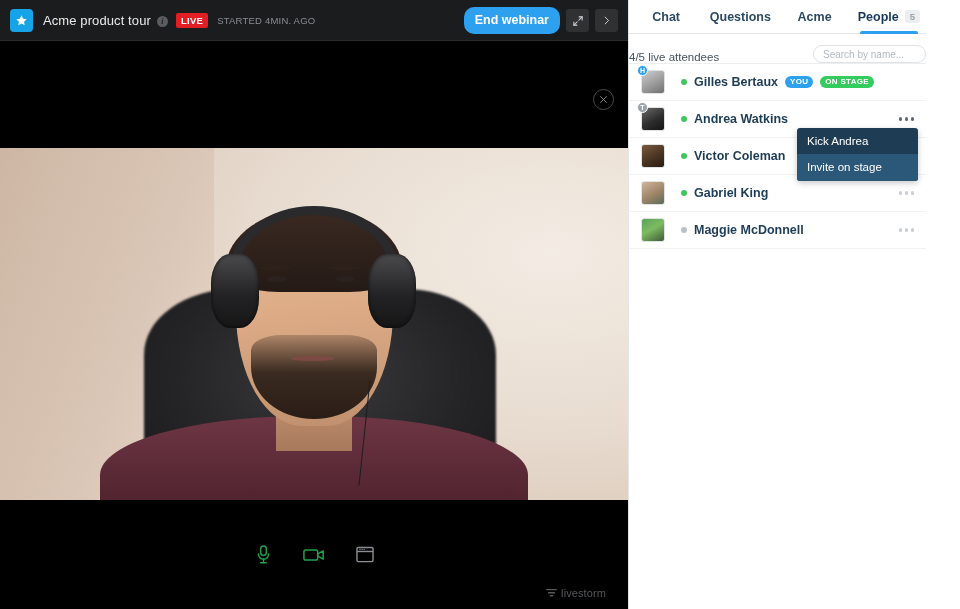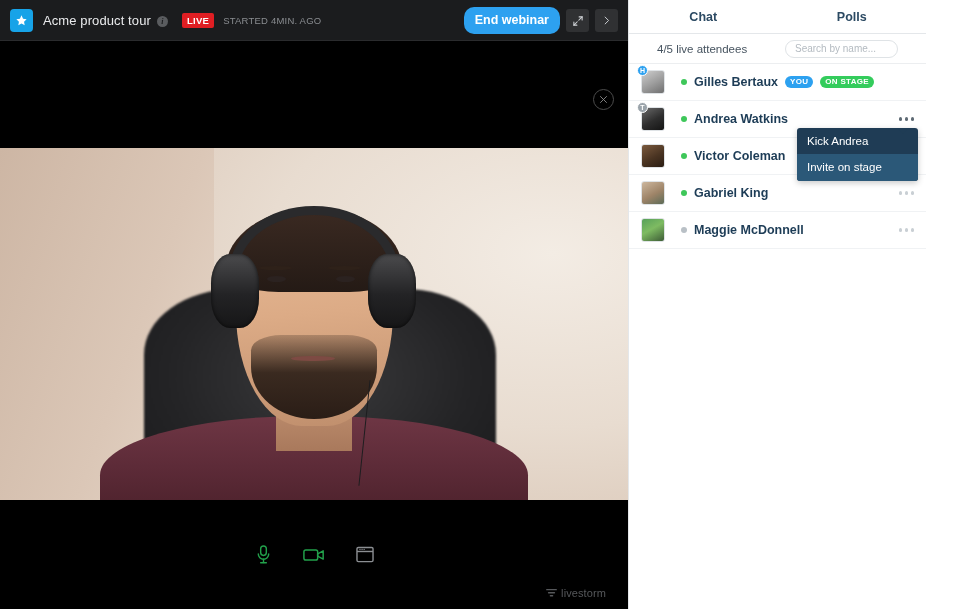--- a/index.html
+++ b/index.html
@@ -48,21 +48,21 @@
     background: #5a5c5f; color: #1b1c1e;
     font-size: 8px; font-weight: bold; font-style: italic;
     display: inline-flex; align-items: center; justify-content: center;
     margin-left: 6px; vertical-align: 1px;
     font-family: "Liberation Serif", serif;
   }
   #live-pill {
     background: #e01e23; color: #fff;
     font-size: 9.5px; font-weight: bold; letter-spacing: .3px;
     padding: 3px 5px 2px; border-radius: 2px;
-    margin-left: 14px; line-height: 1;
+    margin-left: 8px; line-height: 1;
   }
   #started-text {
     color: #8a8d91; font-size: 9.5px; letter-spacing: .2px;
     margin-left: 9px; text-transform: uppercase; white-space: nowrap;
   }
   #topbar-right { margin-left: auto; display: flex; align-items: center; gap: 6px; }
   #end-webinar-btn {
     background: #2da1f0; color: #fff; border: 0;
     font-family: inherit; font-size: 12.5px; font-weight: bold;
     padding: 7px 11px; border-radius: 10px; cursor: pointer;
@@ -199,22 +199,22 @@
     height: 3px; background: #2da1f0; border-radius: 2px 2px 0 0;
   }
   .tab-count {
     background: #eceef0; color: #9aa1a8;
     font-size: 9.5px; font-weight: bold;
     padding: 2px 5px; border-radius: 3px; line-height: 1;
   }
 
   #panel-subhead {
     height: 30px; flex: 0 0 30px;
-    display: flex; align-items: center;
-    padding: 0 28px; border-bottom: 1px solid #eceef0;
+    display: flex; align-items: flex-end;
+    padding: 0 0; border-bottom: 1px solid #eceef0;
   }
   #attendee-count { font-size: 11.5px; color: #46535f; }
   #search-input {
     margin-left: auto; width: 113px; height: 18px;
     border: 1px solid #dfe3e6; border-radius: 10px;
     font-family: inherit; font-size: 10px; color: #6b757d;
     padding: 0 9px; background: #fff; outline: none;
   }
   #search-input::placeholder { color: #b4bbc1; }
 
@@ -386,21 +386,28 @@
     </div>
   </div>
 
   <div id="panel">
 
     <div id="tabs">
       <button class="tab">
         <span>Chat</span>
       </button>
       <button class="tab">
-        <span>Polls</span>
+        <span>Questions</span>
+      </button>
+      <button class="tab">
+        <span>Acme</span>
+      </button>
+      <button class="tab active">
+        <span>People</span>
+        <span class="tab-count">5</span>
       </button>
     </div>
 
     <div id="panel-subhead">
       <span id="attendee-count">4/5 live attendees</span>
       <input id="search-input" type="text" placeholder="Search by name..." style="">
     </div>
 
     <div id="people-list">
 

